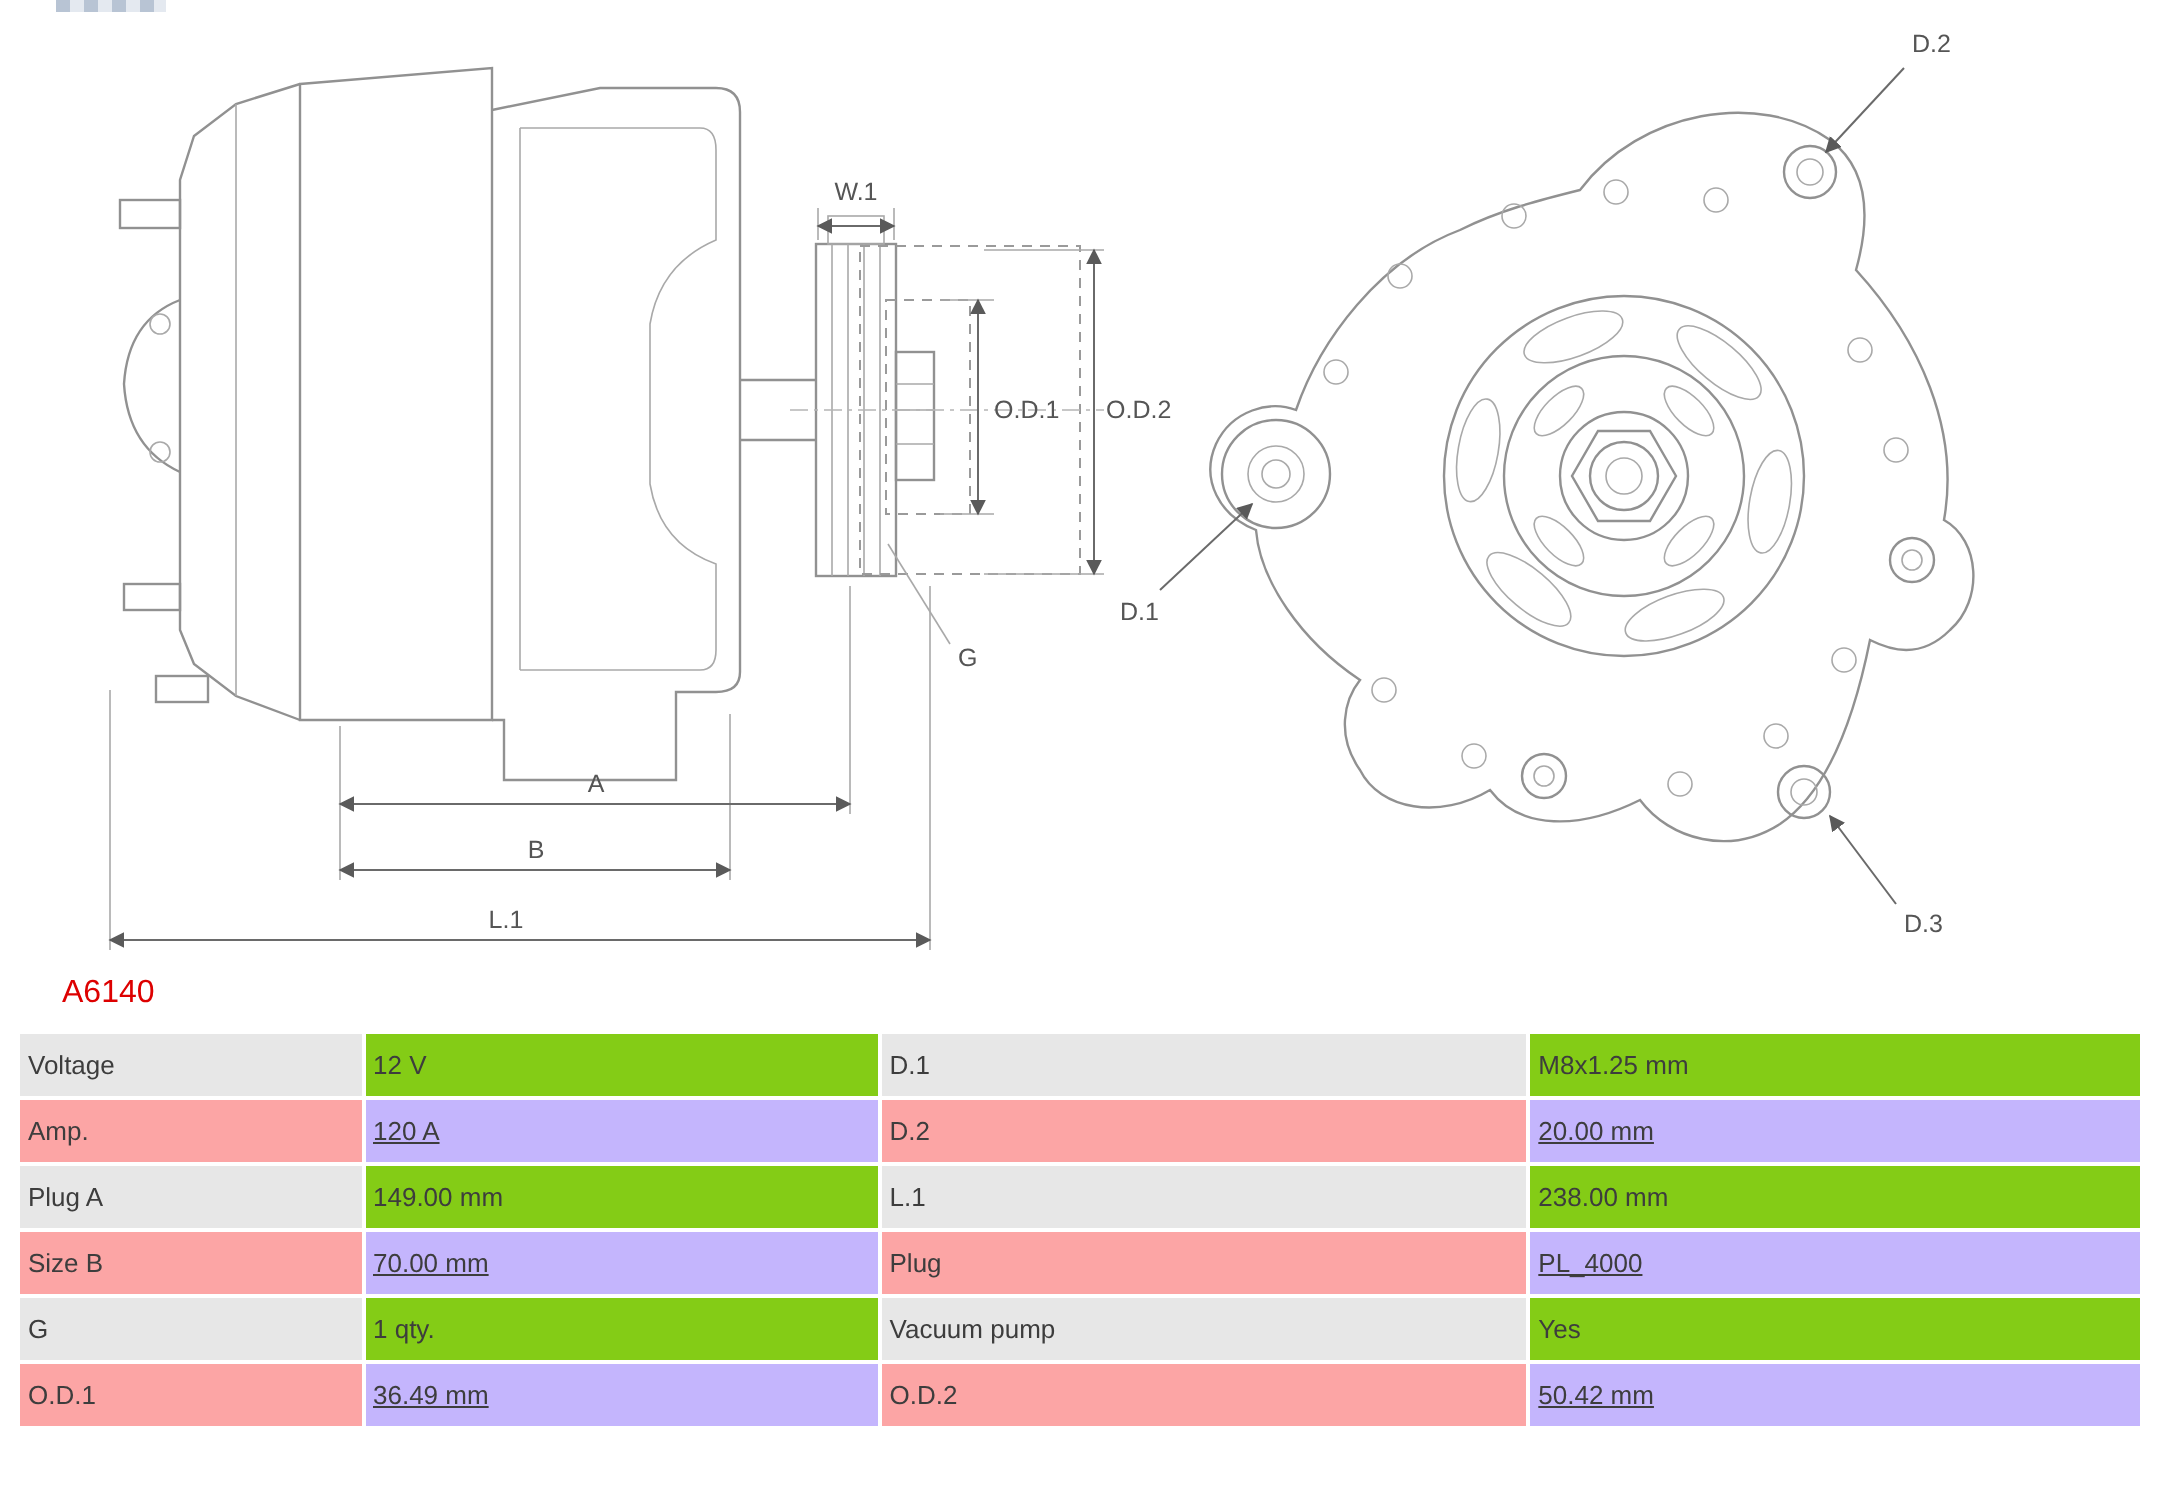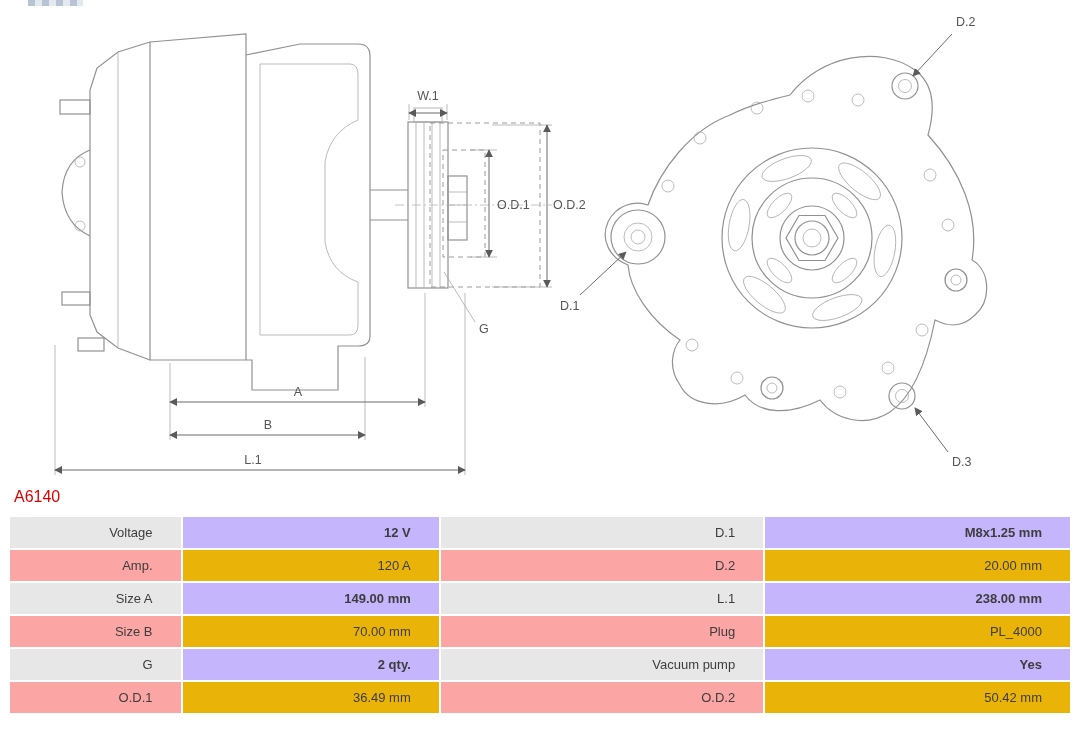--- a/index.html
+++ b/index.html
@@ -1,29 +1,29 @@
 <!DOCTYPE html>
 <html><head>
 <meta charset="utf-8">
 <style>
   html,body{margin:0;padding:0;background:#fff;}
   .page{position:relative;width:1080px;height:753px;background:#fff;overflow:hidden;
         font-family:"Liberation Sans",sans-serif;}
   .logo-fragment{position:absolute;left:28px;top:0;width:55px;height:6px;
         background:repeating-linear-gradient(90deg,#b8c4d4 0 7px,#e4e9f0 7px 14px);}
   .diagram-svg{position:absolute;left:0;top:0;}
-  .part-number{position:absolute;left:14px;top:488px;font-size:16px;color:#dd0000;}
+  .part-number{position:absolute;left:31px;top:488px;font-size:16px;color:#dd0000;}
   .spec-table{position:absolute;left:8px;top:515px;width:1064px;
         border-collapse:separate;border-spacing:2px;font-size:13px;color:#3d3d3d;
         table-layout:fixed;}
-  .spec-table td{padding:7px 28px 7px 4px;text-align:right;height:17px;
+  .spec-table td{padding:7px 28px 7px 4px;height:17px;
         white-space:nowrap;overflow:hidden;margin-top:12px;}
   .col-l1{width:165px;} .col-v1{width:248px;} .col-l2{width:312px;} .col-v2{width:295px;}
-  tr.odd  td.l{background:#e7e7e7;}  tr.odd  td.v{background:#c4b5fd;font-weight:bold;}
-  tr.even td.l{background:#fca5a5;}  tr.even td.v{background:#eab308;}
+  tr.odd  td.l{background:#e7e7e7;}  tr.odd  td.v{background:#84cc16;}
+  tr.even td.l{background:#fca5a5;}  tr.even td.v{background:#c4b5fd;text-decoration:underline;}
   .dim-label{font:12.5px "Liberation Sans",sans-serif;fill:#555;}
   .draw{stroke:#919191;stroke-width:1.2;fill:none;}
   .thin{stroke:#a9a9a9;stroke-width:0.8;fill:none;}
   .dash{stroke:#9a9a9a;stroke-width:1;fill:none;stroke-dasharray:5 4;}
   .dim{stroke:#6a6a6a;stroke-width:1;fill:none;}
 </style>
 </head>
 <body>
 
 <div class="page">
@@ -199,34 +199,34 @@
         <td class="l">D.1</td>
         <td class="v">M8x1.25 mm</td>
       </tr>
       <tr class="even">
         <td class="l">Amp.</td>
         <td class="v">120 A</td>
         <td class="l">D.2</td>
         <td class="v">20.00 mm</td>
       </tr>
       <tr class="odd">
-        <td class="l">Size A</td>
+        <td class="l">Plug A</td>
         <td class="v">149.00 mm</td>
         <td class="l">L.1</td>
         <td class="v">238.00 mm</td>
       </tr>
       <tr class="even">
         <td class="l">Size B</td>
         <td class="v">70.00 mm</td>
         <td class="l">Plug</td>
         <td class="v">PL_4000</td>
       </tr>
       <tr class="odd">
         <td class="l">G</td>
-        <td class="v">2 qty.</td>
+        <td class="v">1 qty.</td>
         <td class="l">Vacuum pump</td>
         <td class="v">Yes</td>
       </tr>
       <tr class="even">
         <td class="l">O.D.1</td>
         <td class="v">36.49 mm</td>
         <td class="l">O.D.2</td>
         <td class="v">50.42 mm</td>
       </tr>
     </tbody>

